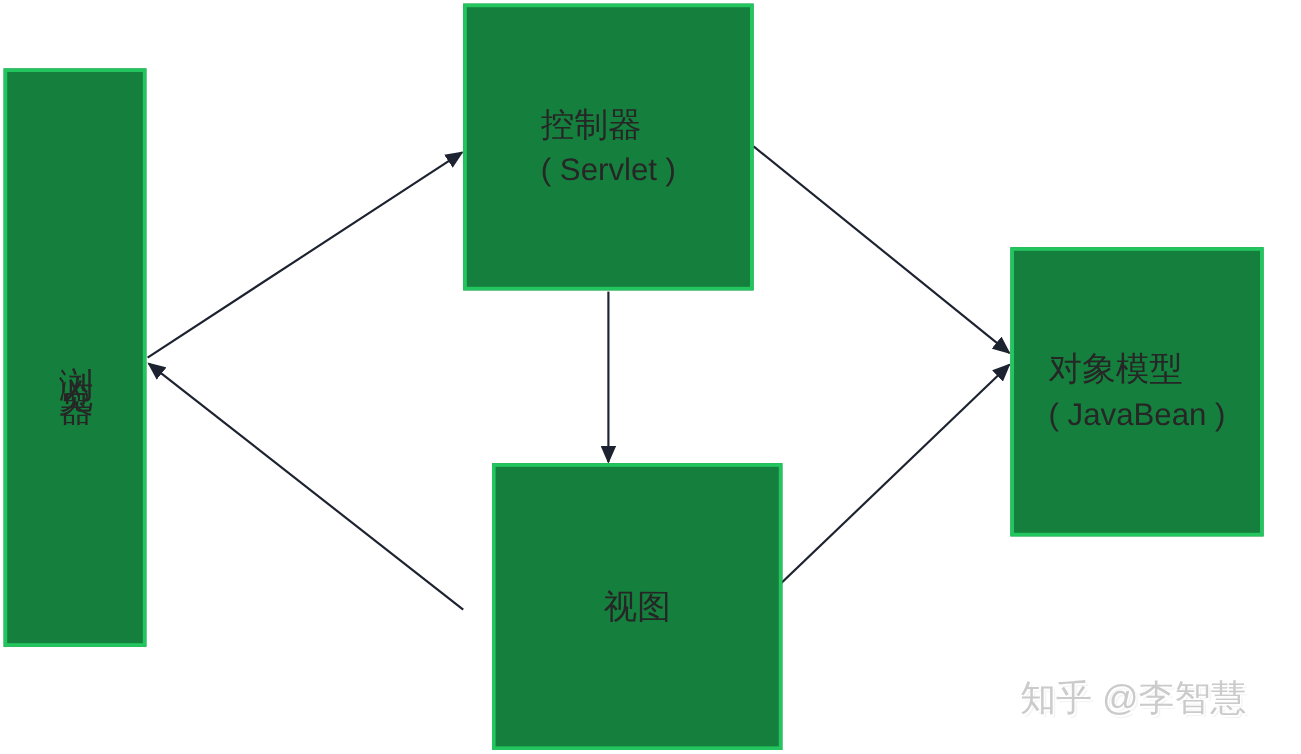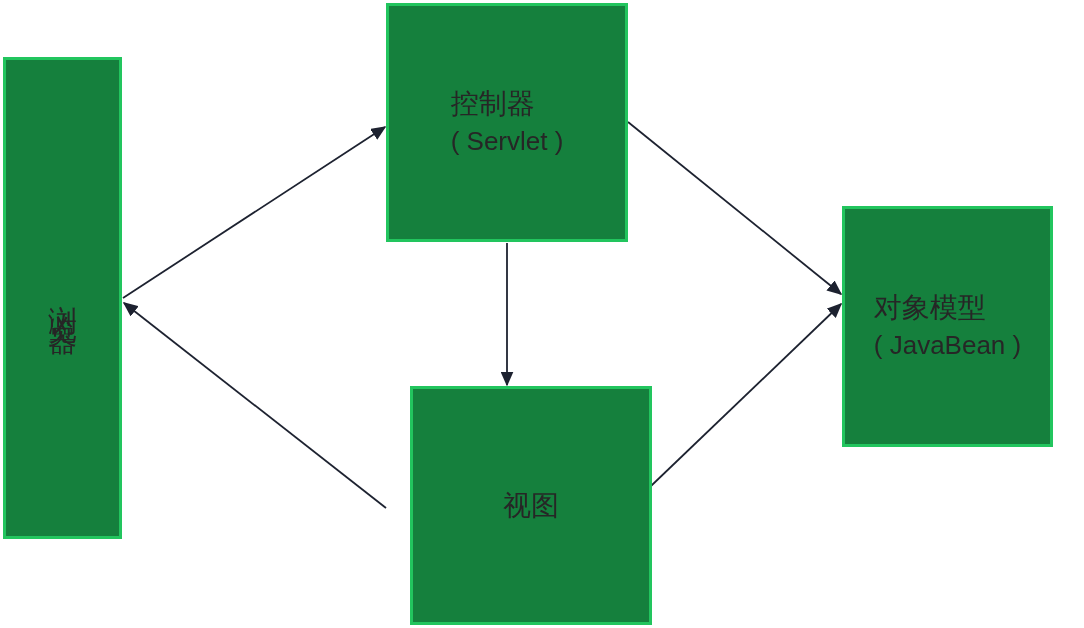--- a/index.html
+++ b/index.html
@@ -122,14 +122,15 @@
     </div>
   </div>
 
   <div class="node node-model">
     <div>
       <div class="node-title">对象模型</div>
       <div class="node-sub">( JavaBean )</div>
     </div>
   </div>
 
+  <div class="watermark">知乎 @李智慧</div>
 
 </div>
 
 </body></html>

